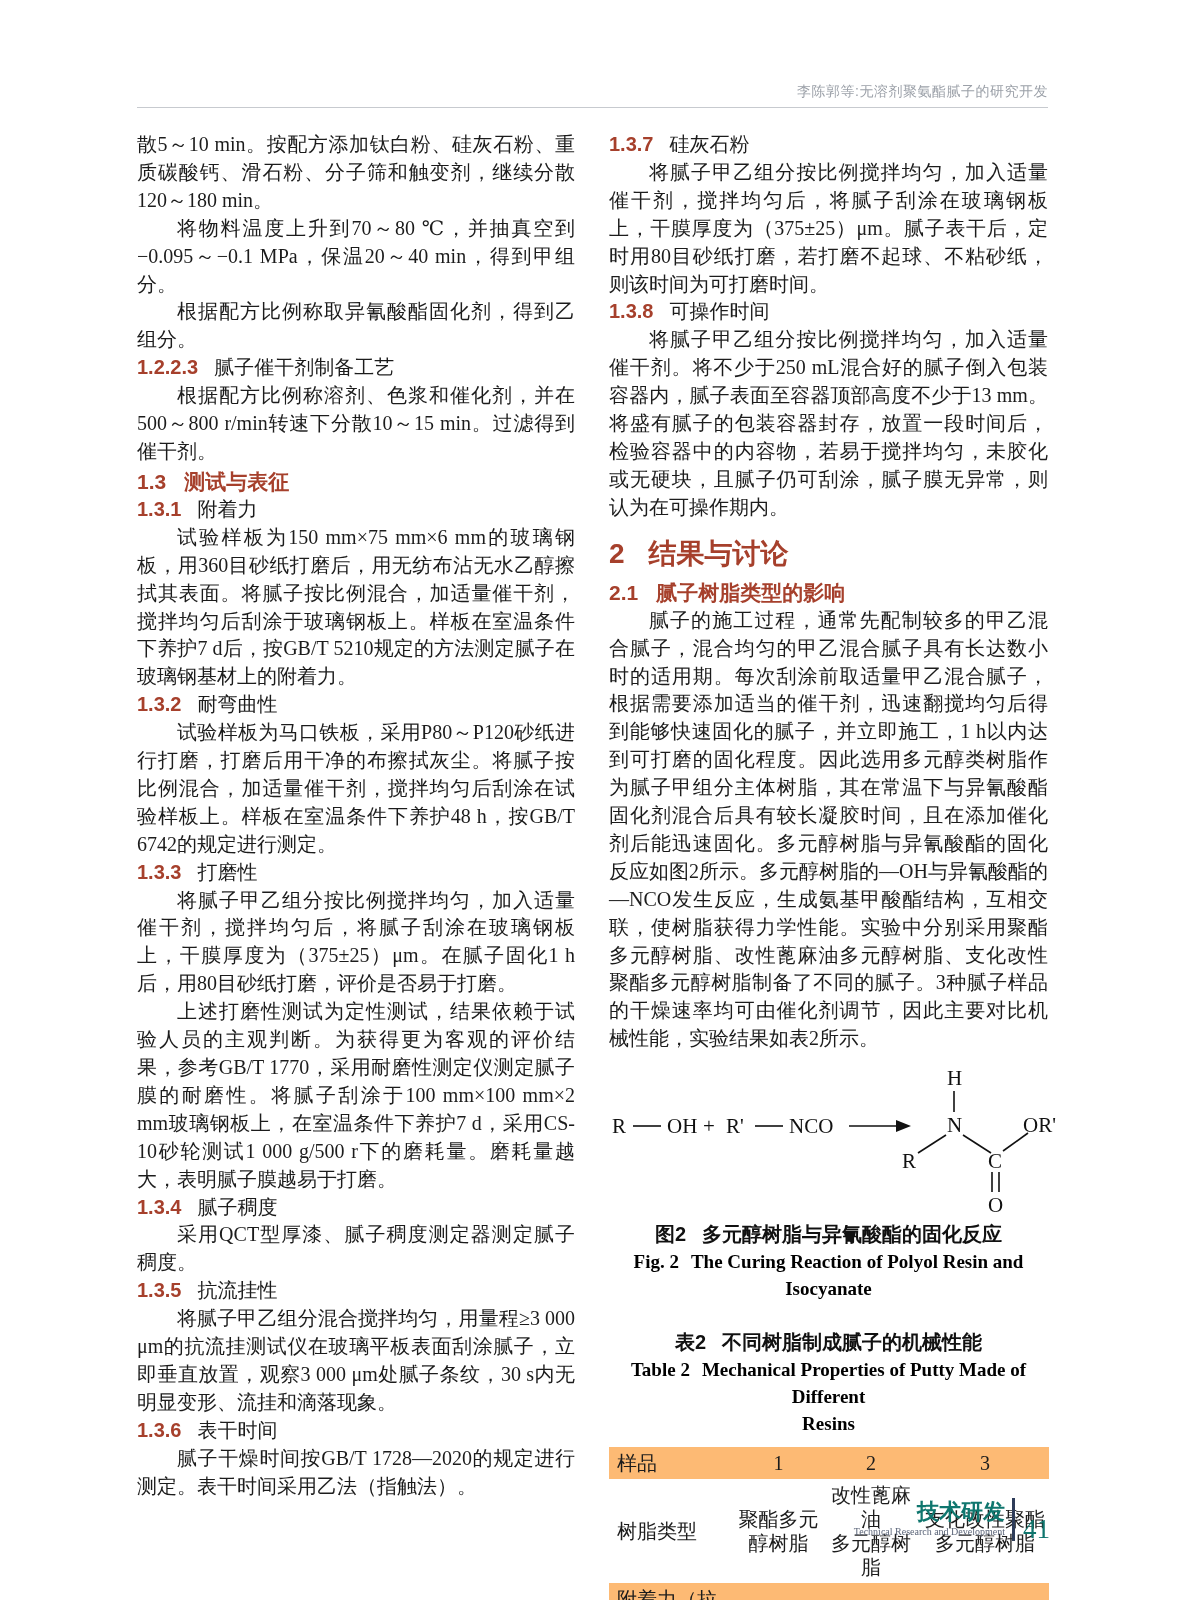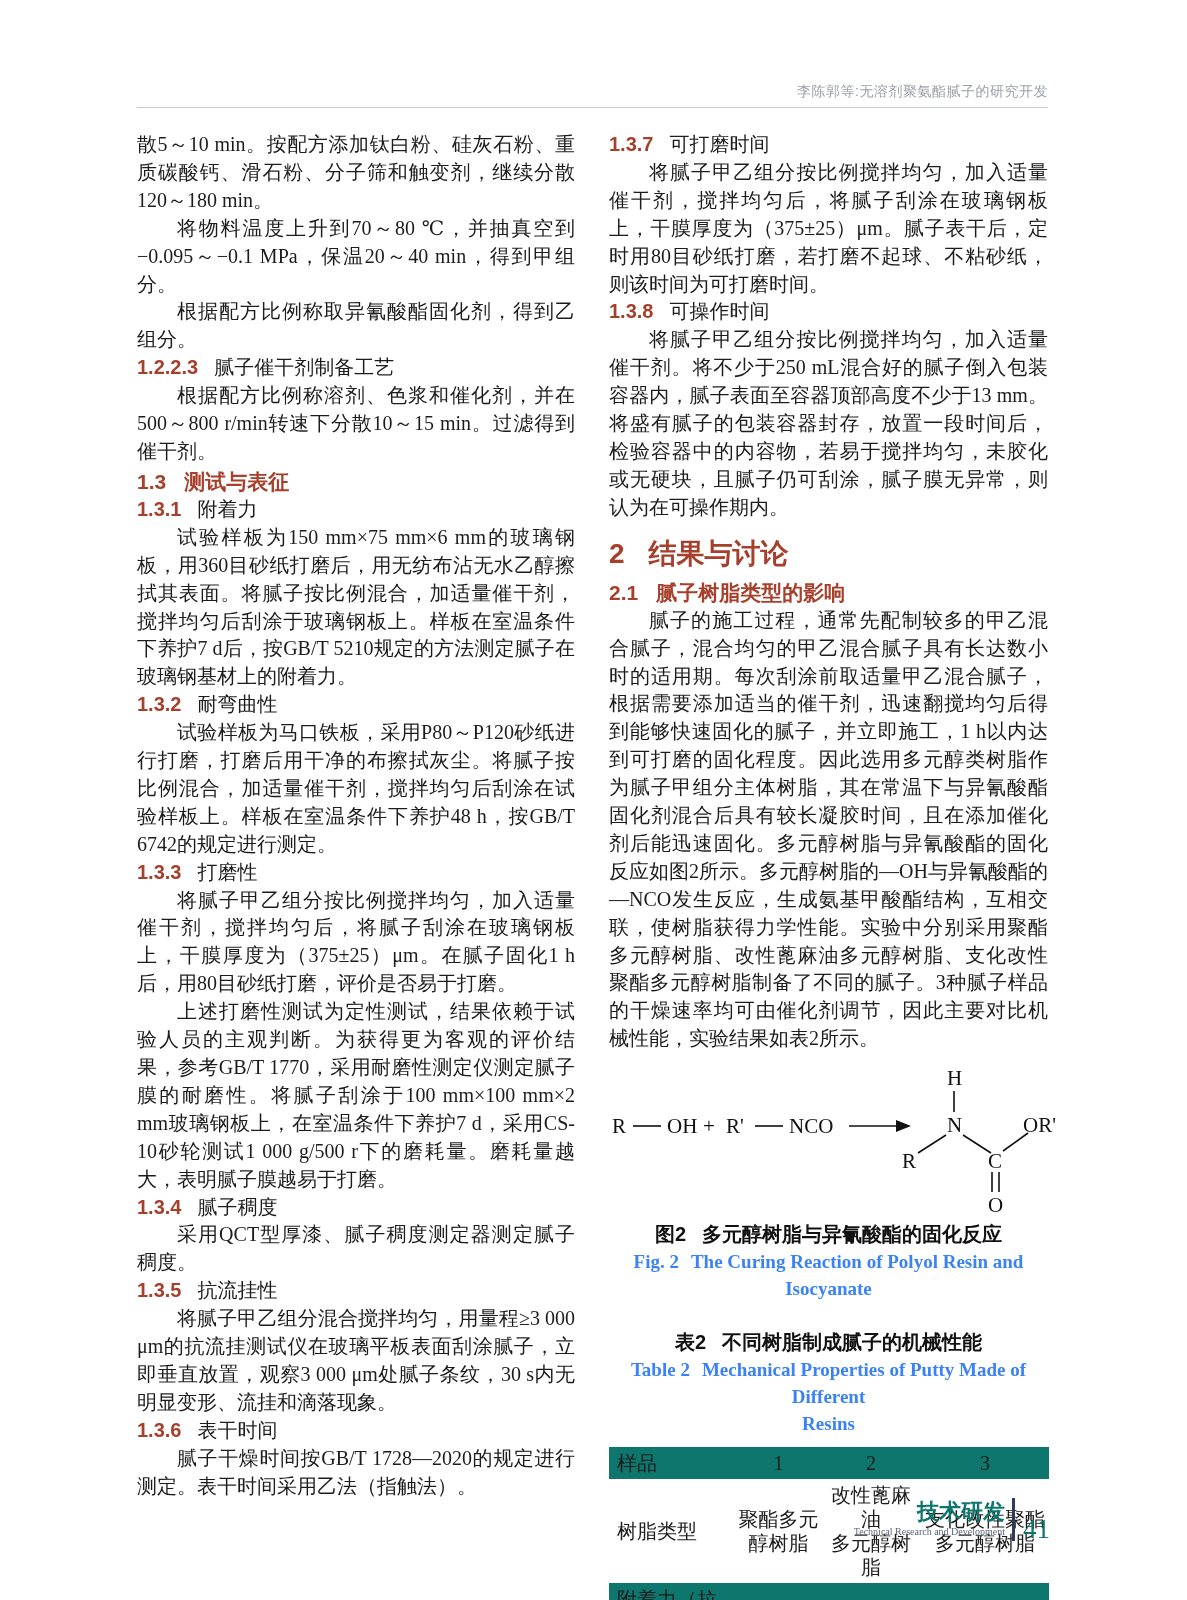--- a/index.html
+++ b/index.html
@@ -56,36 +56,36 @@
   .atom{
     position:absolute;font-size:21px;line-height:24px;color:#111;
     font-family:"Liberation Serif","DejaVu Serif",serif;white-space:nowrap;
   }
   .fig-cap-cn,.tbl-cap-cn{
     text-align:center;
     font-family:"Liberation Sans","DejaVu Sans",sans-serif;
     font-weight:700;font-size:20px;line-height:28px;color:#111;
   }
   .fig-cap-en,.tbl-cap-en{
-    text-align:center;font-weight:700;font-size:19px;line-height:27px;color:#3b82f6;
+    text-align:center;font-weight:700;font-size:19px;line-height:27px;color:#000000;
   }
   .cap-label{margin-right:16px;}
   .cap-label-en{margin-right:12px;}
   .tbl-caps{margin-top:26px;}
   
   table.mech{
     width:440px;margin-top:10px;border-collapse:collapse;table-layout:fixed;
     border-bottom:3px solid #6f6f6f;
     font-size:20px;line-height:24px;
   }
   table.mech td{
     padding:4px 2px;vertical-align:middle;text-align:center;white-space:pre-line;
   }
   table.mech td.rh{text-align:left;padding-left:8px;}
-  tr.shaded{background:#0f766e;}
+  tr.shaded{background:#fdba74;}
   
   .footer{
     position:absolute;left:609px;top:1494px;width:441px;
     display:flex;justify-content:flex-end;align-items:center;
   }
   .footer-text{text-align:right;margin-right:7px;}
   .footer-cn{
     font-family:"Liberation Sans","DejaVu Sans",sans-serif;
     font-weight:700;font-size:22px;line-height:25px;color:#0f766e;
   }
@@ -122,21 +122,21 @@
       <div class="h3"><span class="num">1.3.4</span><span class="title">腻子稠度</span></div>
       <div class="para">采用QCT型厚漆、腻子稠度测定器测定腻子稠度。</div>
       <div class="h3"><span class="num">1.3.5</span><span class="title">抗流挂性</span></div>
       <div class="para">将腻子甲乙组分混合搅拌均匀，用量程≥3 000 μm的抗流挂测试仪在玻璃平板表面刮涂腻子，立即垂直放置，观察3 000 μm处腻子条纹，30 s内无明显变形、流挂和滴落现象。</div>
       <div class="h3"><span class="num">1.3.6</span><span class="title">表干时间</span></div>
       <div class="para">腻子干燥时间按GB/T 1728—2020的规定进行测定。表干时间采用乙法（指触法）。</div>
     </div>
 
   <div class="col col-right">
     <div id="right-blocks">
-        <div class="h3"><span class="num">1.3.7</span><span class="title">可打磨时间</span></div>
+        <div class="h3"><span class="num">1.3.7</span><span class="title">硅灰石粉</span></div>
         <div class="para">将腻子甲乙组分按比例搅拌均匀，加入适量催干剂，搅拌均匀后，将腻子刮涂在玻璃钢板上，干膜厚度为（375±25）μm。腻子表干后，定时用80目砂纸打磨，若打磨不起球、不粘砂纸，则该时间为可打磨时间。</div>
         <div class="h3"><span class="num">1.3.8</span><span class="title">可操作时间</span></div>
         <div class="para">将腻子甲乙组分按比例搅拌均匀，加入适量催干剂。将不少于250 mL混合好的腻子倒入包装容器内，腻子表面至容器顶部高度不少于13 mm。将盛有腻子的包装容器封存，放置一段时间后，检验容器中的内容物，若易于搅拌均匀，未胶化或无硬块，且腻子仍可刮涂，腻子膜无异常，则认为在可操作期内。</div>
         <div class="h1"><span class="num">2</span><span class="title">结果与讨论</span></div>
         <div class="h2"><span class="num">2.1</span><span class="title">腻子树脂类型的影响</span></div>
         <div class="para">腻子的施工过程，通常先配制较多的甲乙混合腻子，混合均匀的甲乙混合腻子具有长达数小时的适用期。每次刮涂前取适量甲乙混合腻子，根据需要添加适当的催干剂，迅速翻搅均匀后得到能够快速固化的腻子，并立即施工，1 h以内达到可打磨的固化程度。因此选用多元醇类树脂作为腻子甲组分主体树脂，其在常温下与异氰酸酯固化剂混合后具有较长凝胶时间，且在添加催化剂后能迅速固化。多元醇树脂与异氰酸酯的固化反应如图2所示。多元醇树脂的—OH与异氰酸酯的—NCO发生反应，生成氨基甲酸酯结构，互相交联，使树脂获得力学性能。实验中分别采用聚酯多元醇树脂、改性蓖麻油多元醇树脂、支化改性聚酯多元醇树脂制备了不同的腻子。3种腻子样品的干燥速率均可由催化剂调节，因此主要对比机械性能，实验结果如表2所示。</div>
       </div>
 
     <div class="figure">
       <div class="reaction">

